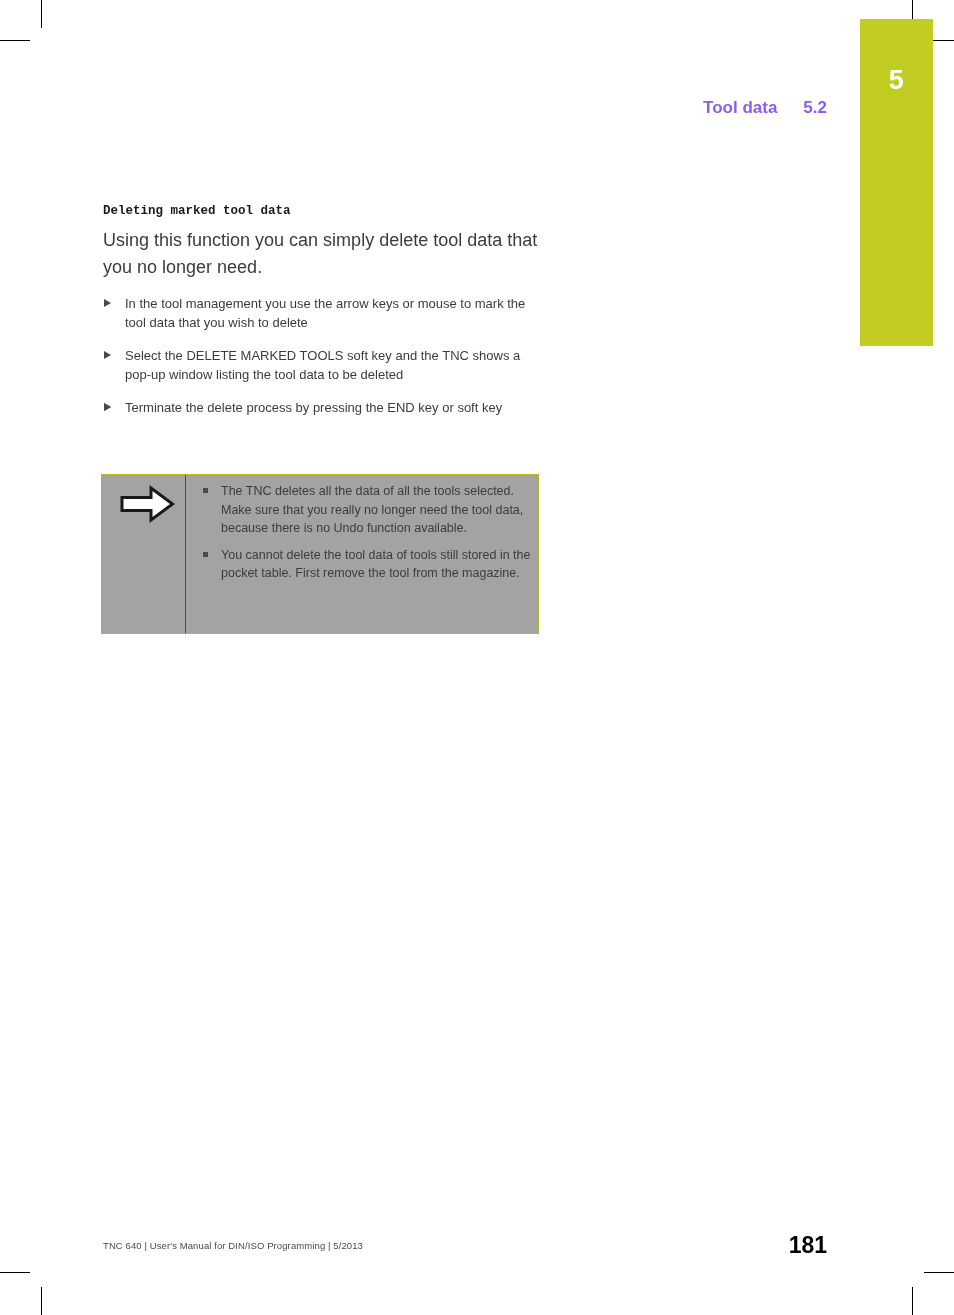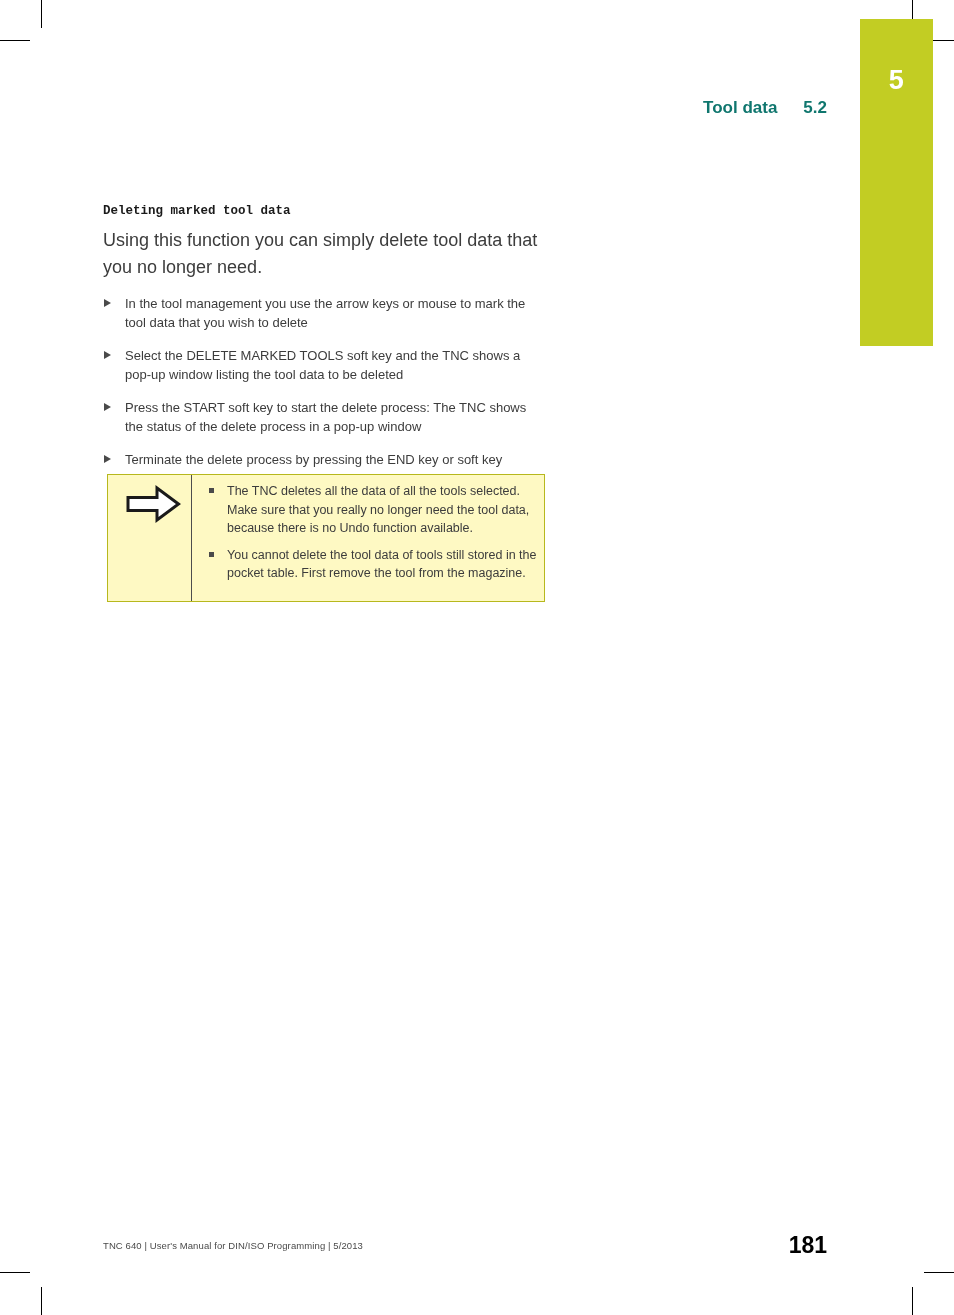--- a/index.html
+++ b/index.html
@@ -59,21 +59,21 @@
     letter-spacing: 0.5px;
   }
 
   
   .running-head {
     position: absolute;
     left: 0;
     top: 98px;
     width: 827px;
     text-align: right;
-    color: #0f766e;
+    color: #8b5cf6;
     font-size: 17px;
     font-weight: bold;
     white-space: nowrap;
   }
   .running-head .rh-title { margin-right: 26px; }
 
   
   .content {
     position: absolute;
     left: 103px;
@@ -120,27 +120,27 @@
     width: 0;
     height: 0;
     border-top: 4.5px solid transparent;
     border-bottom: 4.5px solid transparent;
     border-left: 7px solid #4a4a4a;
   }
 
   
   .note-box {
     position: absolute;
-    left: 107px;
+    left: 101px;
     top: 474px;
     width: 438px;
-    height: 128px;
+    height: 160px;
     border: 1px solid #b7b81d;
     box-sizing: border-box;
-    background: #fef9c3;
+    background: #a3a3a3;
   }
   .note-divider {
     position: absolute;
     left: 83px;
     top: 0;
     width: 1px;
     height: 100%;
     background: #4d4d4d;
   }
   .note-icon {
@@ -226,21 +226,20 @@
     <li class="step-item">
       <span class="tri-bullet"></span>
       <span>In the tool management you use the arrow keys or mouse to mark the tool data that you wish to delete</span>
     </li>
     <li class="step-item">
       <span class="tri-bullet"></span>
       <span>Select the DELETE MARKED TOOLS soft key and the TNC shows a pop-up window listing the tool data to be deleted</span>
     </li>
     <li class="step-item">
       <span class="tri-bullet"></span>
-      <span>Press the START soft key to start the delete process: The TNC shows the status of the delete process in a pop-up window</span>
     </li>
     <li class="step-item">
       <span class="tri-bullet"></span>
       <span>Terminate the delete process by pressing the END key or soft key</span>
     </li>
   </ul>
 </div>
 
 <div class="note-box">
   <div class="note-divider"></div>

